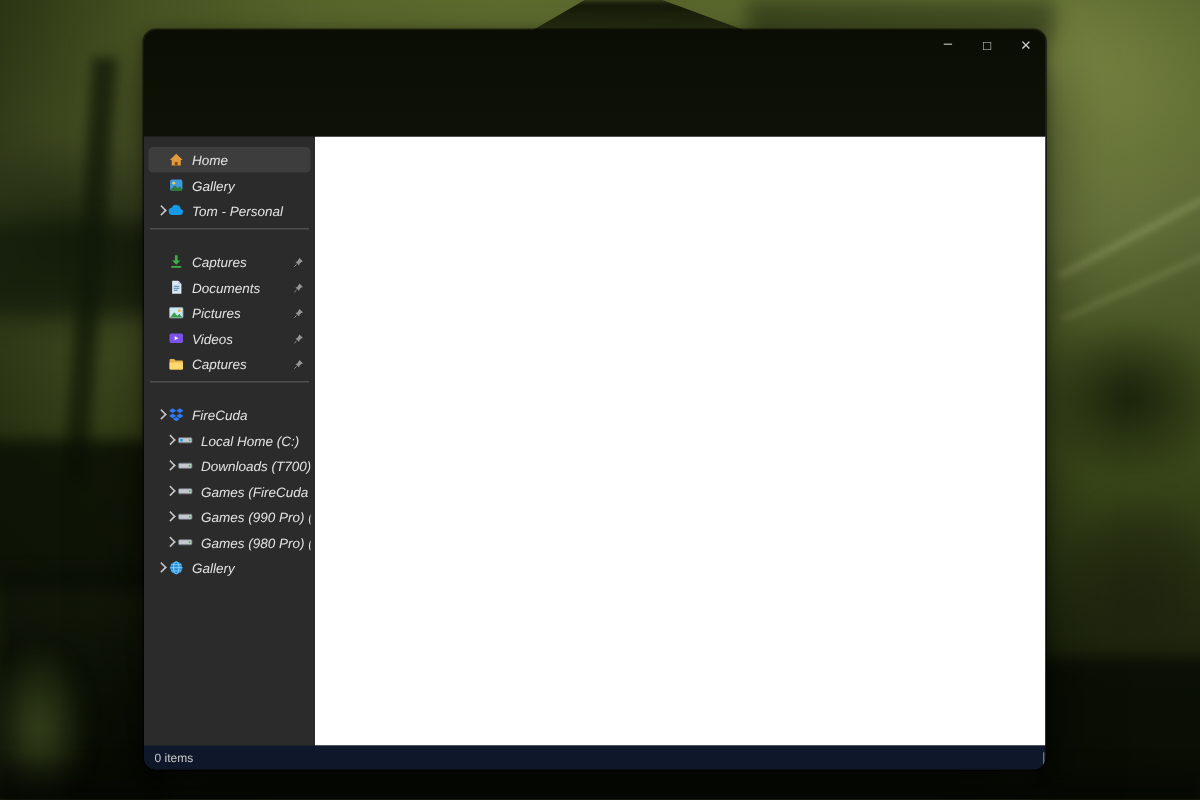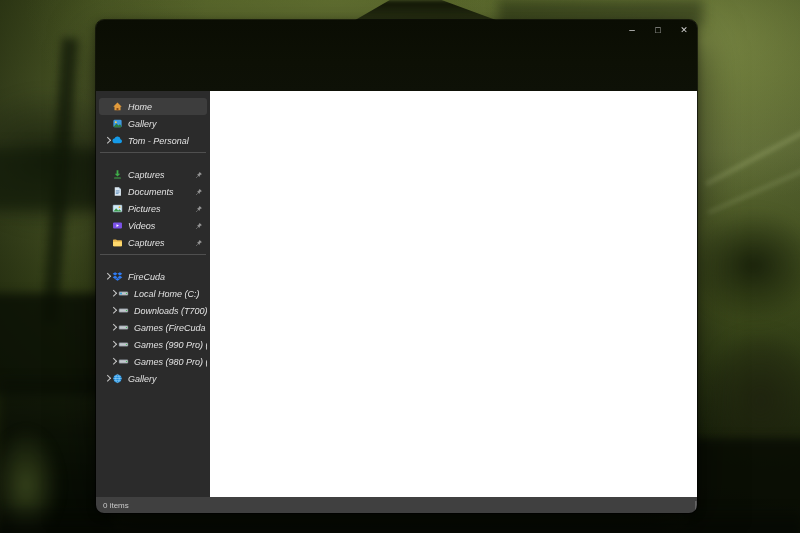--- a/index.html
+++ b/index.html
@@ -68,21 +68,21 @@
   .chev{flex:0 0 9px;width:9px;height:9px;display:flex;align-items:center;justify-content:center;}
   .chev i{display:block;width:3.5px;height:3.5px;border-right:1px solid #c6c6c6;border-bottom:1px solid #c6c6c6;transform:rotate(-45deg);}
   .chev.down i{transform:rotate(45deg);}
   .icon{flex:0 0 11px;width:11px;height:11px;margin-right:5px;display:block;}
   .icon svg{display:block;width:11px;height:11px;}
   .label{overflow:hidden;text-overflow:clip;}
   .pin{margin-left:auto;margin-right:4px;flex:0 0 8px;width:8px;height:8px;opacity:.85;}
   .pin svg{display:block;width:8px;height:8px;}
   .sep{height:1px;background:#4f4f4f;margin:3px 4px 13px 4px;}
 
-  .statusbar{flex:0 0 16px;background:#404040;display:flex;align-items:center;padding-left:7px;justify-content:space-between;}
+  .statusbar{flex:0 0 16px;background:#0f172a;display:flex;align-items:center;padding-left:7px;justify-content:space-between;}
   .status-text{font-size:8px;color:#c9c9c9;}
   .status-divider{font-size:9px;color:#8a8a8a;margin-left:11px;}
 </style>
 </head>
 <body>
 
 <div class="bg">
   <div class="shape sh-pyramid"></div>
   <div class="shape sh-topright"></div>
   <div class="shape sh-ltree"></div>

